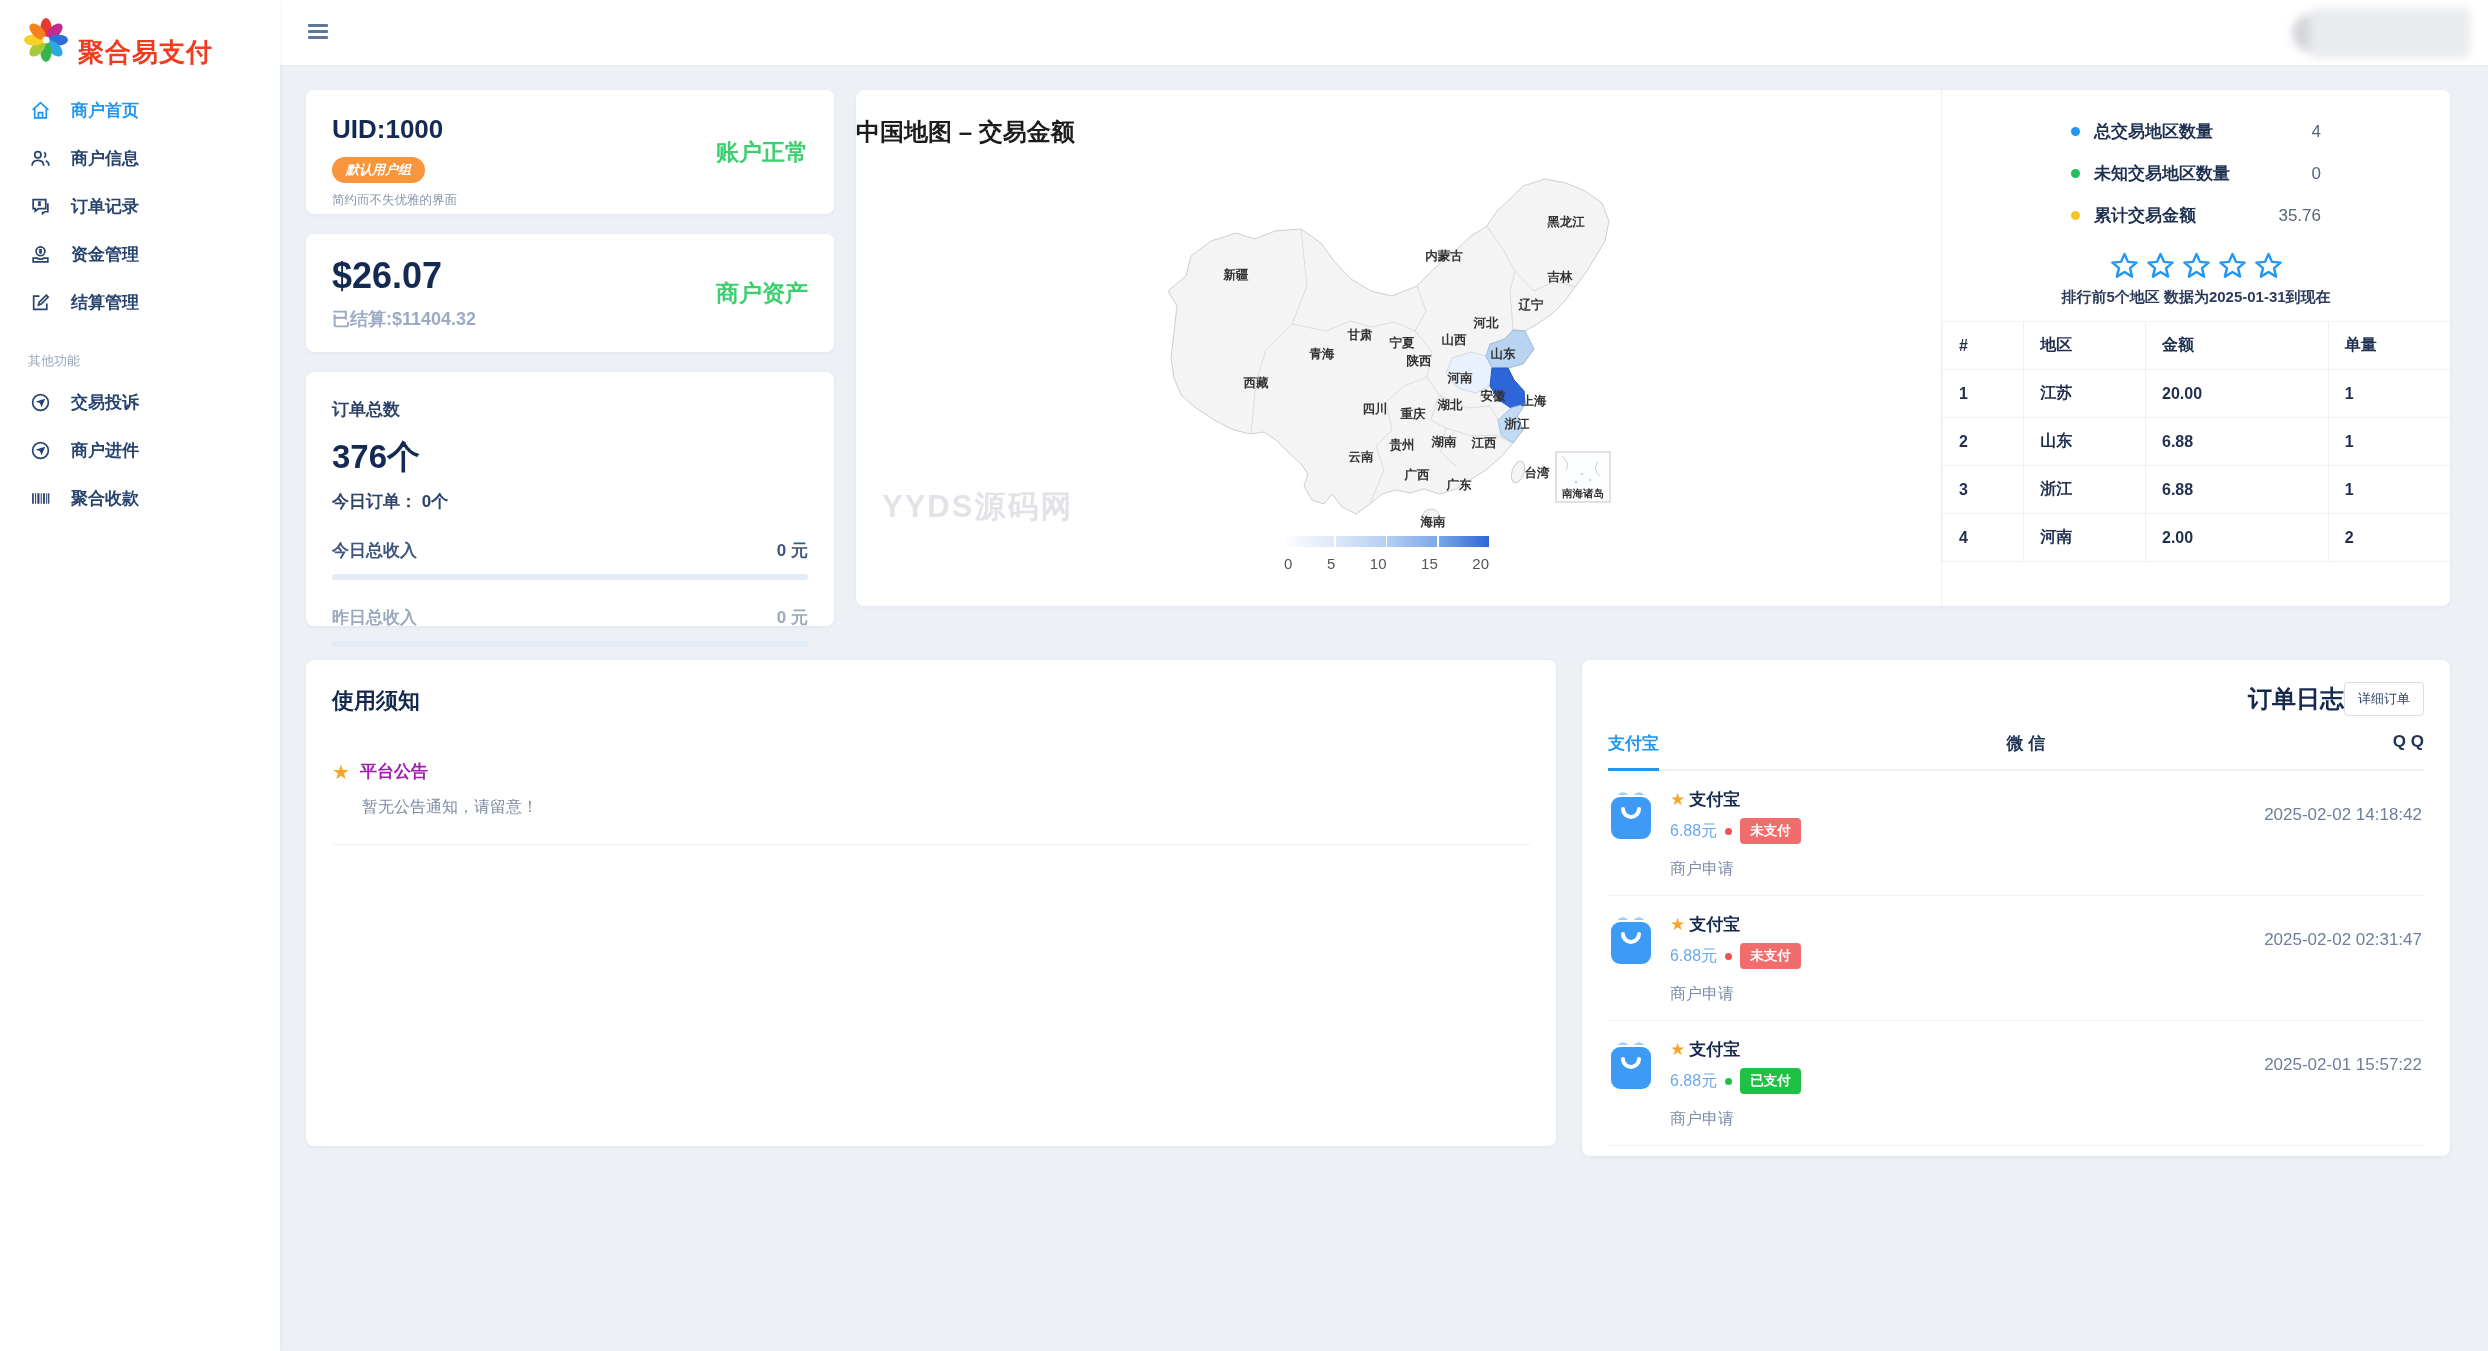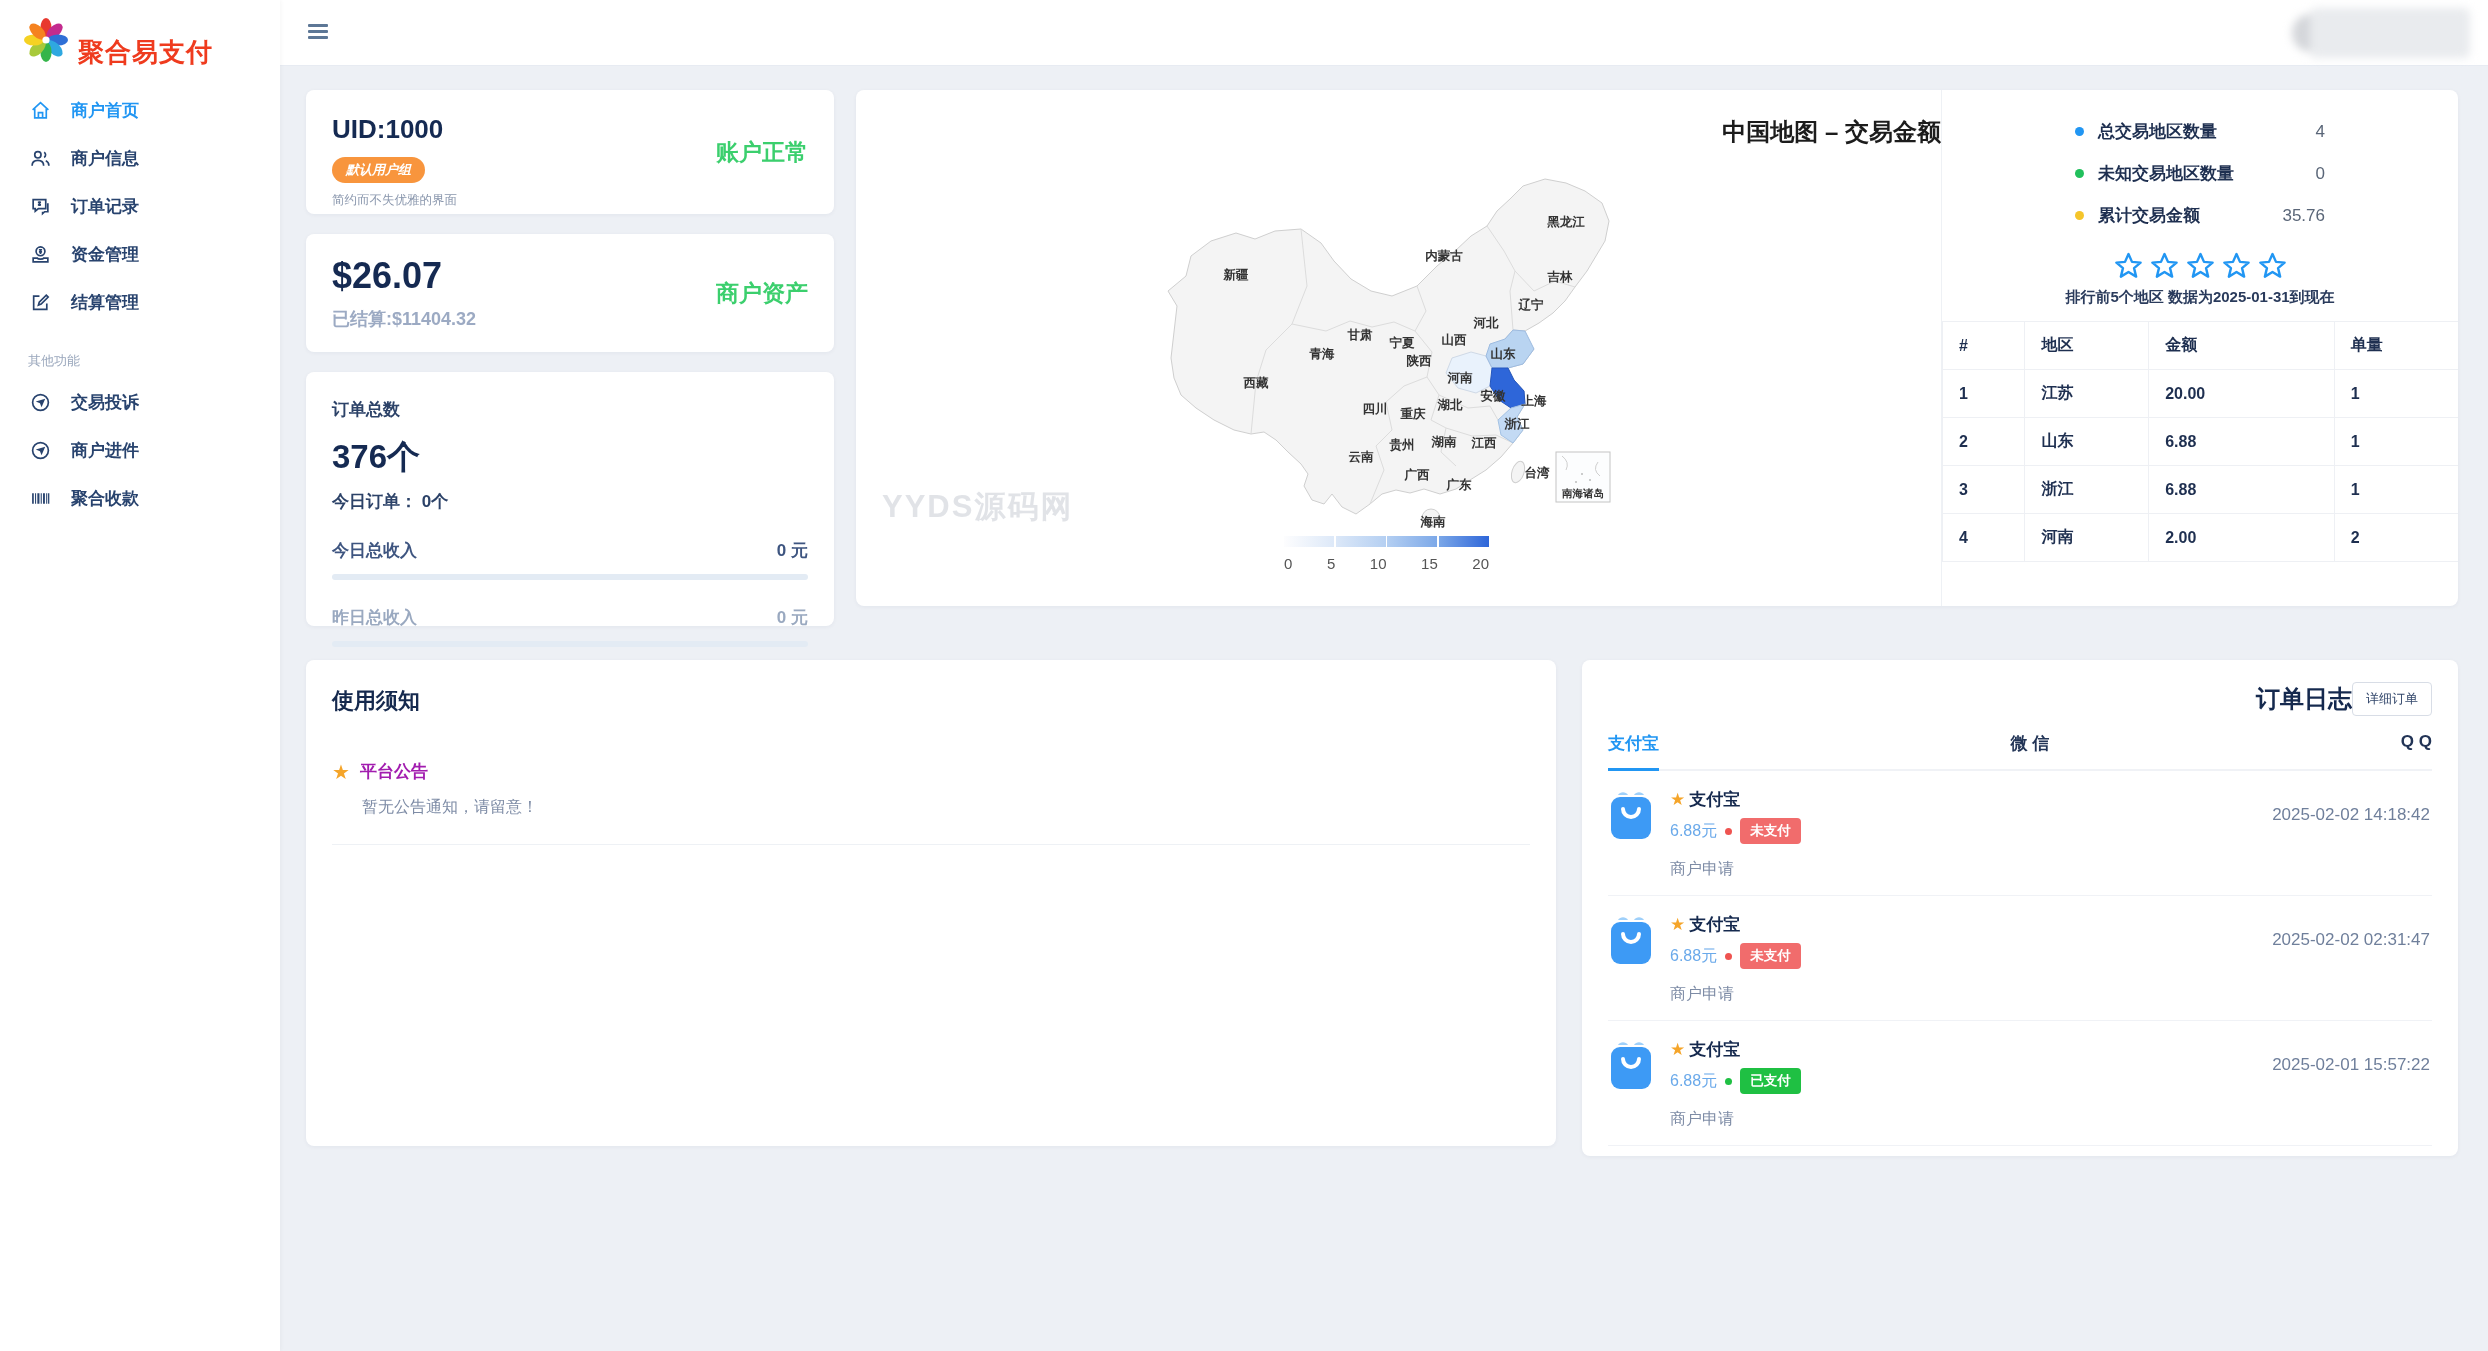--- a/index.html
+++ b/index.html
@@ -18,21 +18,21 @@
 
   
   .topbar { position:fixed; left:280px; right:0; top:0; height:66px; background:#fff; border-bottom:1px solid #e7ebf2; z-index:9; }
   .hamburger { position:absolute; left:28px; top:24px; width:20px; cursor:pointer; }
   .hamburger span { display:block; height:2.5px; background:#5d7796; margin-bottom:3.5px; border-radius:1px; }
   .user-chip { position:absolute; right:18px; top:8px; width:178px; height:50px; filter:blur(4px); }
   .user-chip .chip-body { position:absolute; right:0; top:0; width:160px; height:50px; background:#e9ebee; border-radius:6px; }
   .user-chip .chip-avatar { position:absolute; left:0; top:6px; width:38px; height:38px; border-radius:50%; background:#d4d6da; }
 
   
-  .content { position:absolute; left:280px; top:66px; right:4px; padding:24px 26px; }
+  .content { position:absolute; left:280px; top:66px; right:12px; padding:24px 26px; }
   .card { background:#fff; border-radius:8px; box-shadow:0 1px 4px rgba(20,40,80,.05); }
 
   .row1 { display:flex; gap:22px; }
   .col-left { width:528px; display:flex; flex-direction:column; gap:20px; flex:none; }
   .stat-card { position:relative; padding:24px 26px; }
   .stat-card .right-label { position:absolute; right:26px; top:50%; transform:translateY(-50%); font-size:23px; font-weight:bold; color:#3bcf6d; }
   .uid-card { height:124px; }
   .uid { font-size:26px; font-weight:bold; color:#152a52; }
   .group-badge { display:inline-block; margin-top:12px; background:#f8953d; color:#fff; font-size:13px; font-weight:bold; font-style:italic; padding:4px 14px; border-radius:13px; }
   .uid-sub { margin-top:9px; font-size:12.5px; color:#8a97ad; }
@@ -44,21 +44,21 @@
   .orders-total { margin-top:14px; font-size:33px; font-weight:bold; color:#152a52; }
   .orders-today { margin-top:10px; font-size:17px; font-weight:bold; color:#2c4268; }
   .income-row { margin-top:26px; }
   .income-line { display:flex; justify-content:space-between; font-size:17px; font-weight:600; color:#3e5580; }
   .income-row.dim .income-line { color:#9aa9c0; }
   .income-bar { margin-top:12px; height:6px; border-radius:3px; background:#e3ebf4; }
 
   
   .map-card { flex:1; height:516px; display:flex; }
   .map-pane { position:relative; width:1085px; flex:none; }
-  .map-title { position:absolute; top:26px; left:0; width:100%; text-align:right; font-size:24px; font-weight:bold; color:#1c1c1c; }
+  .map-title { position:absolute; top:26px; left:0; width:100%; text-align:left; font-size:24px; font-weight:bold; color:#1c1c1c; }
   .map-pane svg.china { position:absolute; inset:0; }
   .watermark { position:absolute; left:26px; top:396px; font-size:31px; font-weight:bold; color:#c9cdd5; opacity:.55; letter-spacing:2px; }
   .legend { position:absolute; left:428px; top:446px; width:205px; }
   .legend-bar { height:11px; background:
       linear-gradient(90deg, rgba(0,0,0,0) 0 24.6%, #fff 24.6% 25.4%, rgba(0,0,0,0) 25.4% 49.6%, #fff 49.6% 50.4%, rgba(0,0,0,0) 50.4% 74.6%, #fff 74.6% 75.4%, rgba(0,0,0,0) 75.4%),
       linear-gradient(90deg,#fdfdfe 0%,#dce8f8 25%,#b4cff2 50%,#7ca8e8 75%,#2e66d9 100%); }
   .legend-ticks { display:flex; justify-content:space-between; margin-top:8px; font-size:15px; color:#555; }
 
   .stats-pane { flex:1; border-left:1px solid #eef1f5; padding:30px 0 0 0; }
   .metrics { width:250px; margin:0 auto; }

